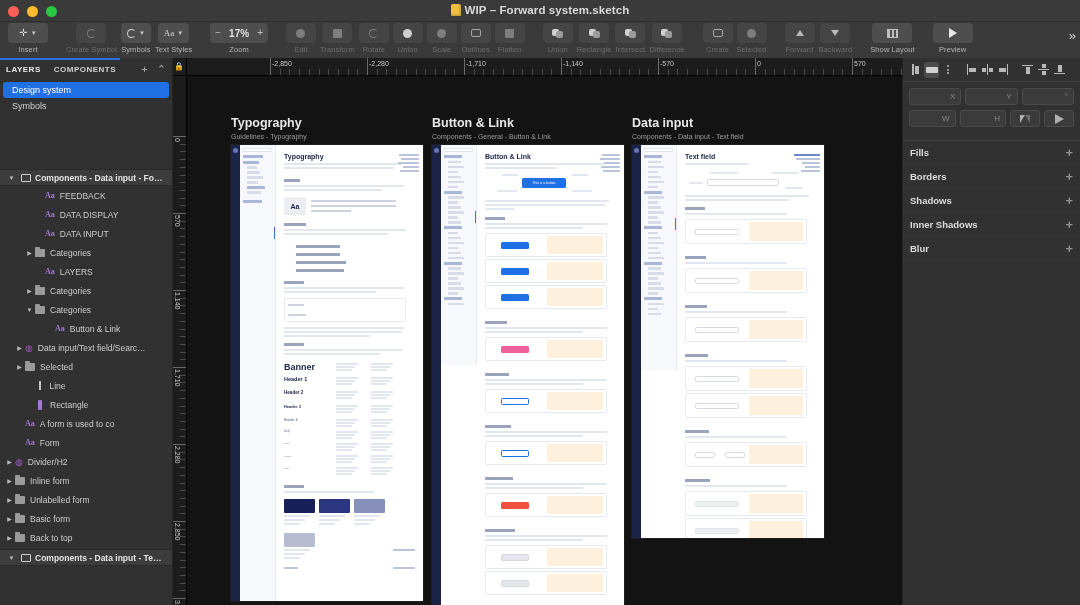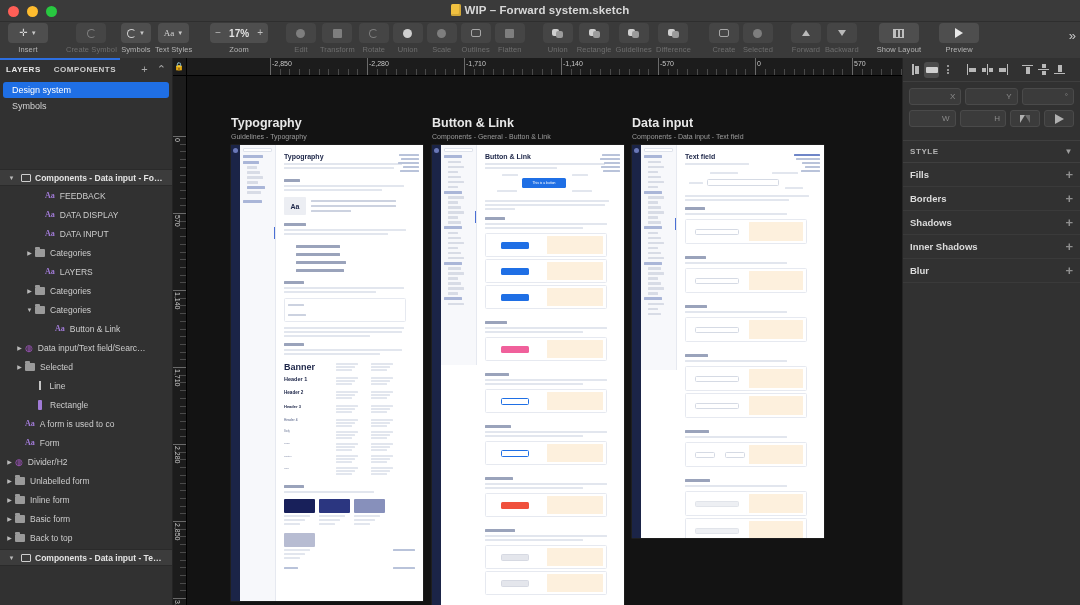--- a/index.html
+++ b/index.html
@@ -384,21 +384,21 @@
           </div>
         <div class="tlabel dim">Rectangle</div>
       </div>
       <div class="titem">
         <div class="tbtn dim">
             <span class="g-dbl">
               <i></i>
               <i></i>
             </span>
           </div>
-        <div class="tlabel dim">Guidelines</div>
+        <div class="tlabel dim">Intersect</div>
       </div>
       <div class="titem">
         <div class="tbtn dim">
             <span class="g-dbl">
               <i></i>
               <i></i>
             </span>
           </div>
         <div class="tlabel dim">Difference</div>
       </div>
@@ -588,28 +588,28 @@
             <span class="lt">
               <span class="ic-sym">◍</span>
             </span>
             <span>Divider/H2</span>
           </div>
           <div class="layer-row" style="padding-left: 4px;">
             <span class="caret">▶</span>
             <span class="lt">
               <span class="ic-folder"></span>
             </span>
-            <span>Unlabelled form</span>
+            <span>Inline form</span>
           </div>
           <div class="layer-row" style="padding-left: 4px;">
             <span class="caret">▶</span>
             <span class="lt">
               <span class="ic-folder"></span>
             </span>
-            <span>Inline form</span>
+            <span>Unlabelled form</span>
           </div>
           <div class="layer-row" style="padding-left: 4px;">
             <span class="caret">▶</span>
             <span class="lt">
               <span class="ic-folder"></span>
             </span>
             <span>Basic form</span>
           </div>
           <div class="layer-row" style="padding-left: 4px;">
             <span class="caret">▶</span>
@@ -1232,24 +1232,20 @@
           <div class="cfield">H</div>
           <div class="cbtn">
               <span class="flip-v"></span>
             </div>
           <div class="cbtn">
               <span class="flip-h"></span>
             </div>
         </div>
       </div>
 
-      <div class="style-head">
-        <span>STYLE</span>
-        <span class="chevdn">▼</span>
-      </div>
       <div id="style-rows">
           <div class="srow">
             <span>Fills</span>
             <span class="plus">+</span>
           </div>
           <div class="srow">
             <span>Borders</span>
             <span class="plus">+</span>
           </div>
           <div class="srow">

